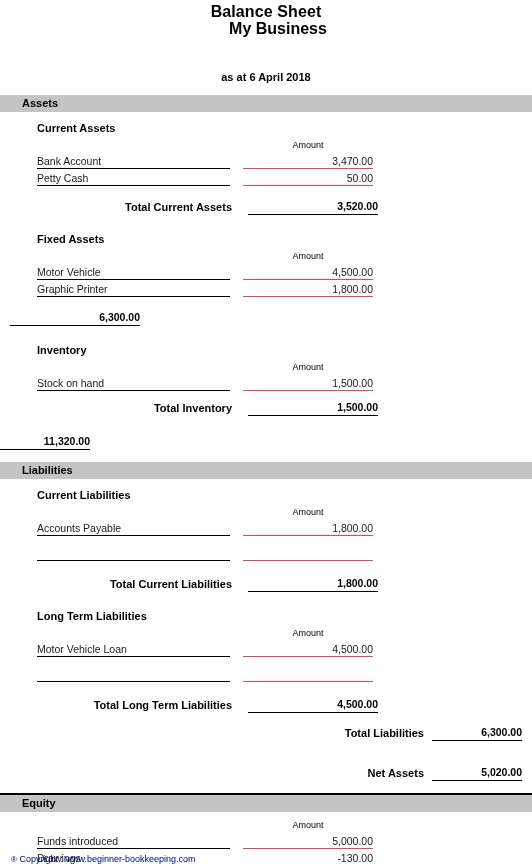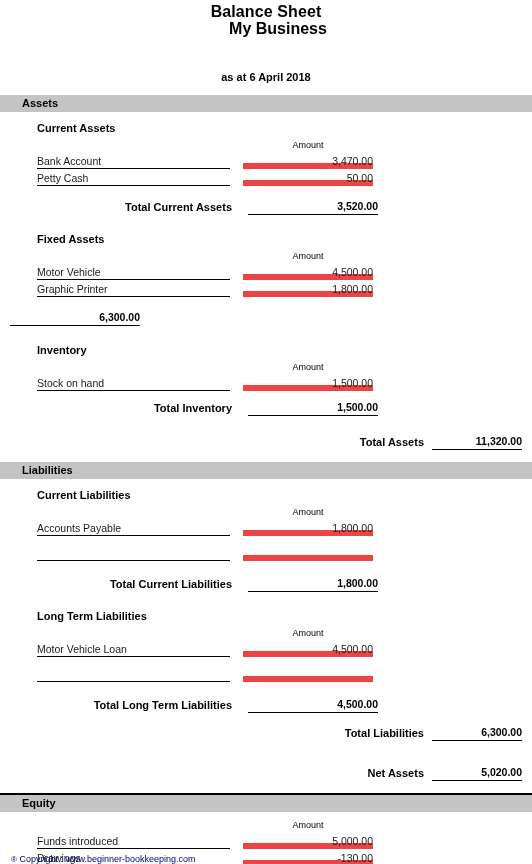--- a/index.html
+++ b/index.html
@@ -94,21 +94,21 @@
     white-space: nowrap;
     overflow: hidden;
   }
   .item-gap { width: 13px; }
   .item-amount {
     width: 130px;
     text-align: right;
     font-size: 10.5px;
     line-height: 14px;
     color: #1a1a1a;
-    border-bottom: 6px solid #ef4444;
+    border-bottom: 1px solid #ef4444;
     height: 15px;
     box-sizing: border-box;
     padding-right: 0px;
   }
 
   
   .total-row { display: flex; height: 17px; align-items: flex-end; }
   .total-label {
     width: 230px;
     text-align: right;
@@ -254,21 +254,20 @@
 
 <div class="total-row">
   <div class="total-label">Total Inventory</div>
   <div class="total-gap"></div>
   <div class="total-amount">1,500.00</div>
 </div>
 
 <div class="spacer-16"></div>
 
 <div class="grand-row">
-  <div class="grand-label">Total Assets</div>
   <div class="grand-amount">11,320.00</div>
 </div>
 
 <div class="spacer-12"></div>
 
 <div class="section-bar">Liabilities</div>
 
 <div class="spacer-6"></div>
 
 <div class="sub-head">Current Liabilities</div>

